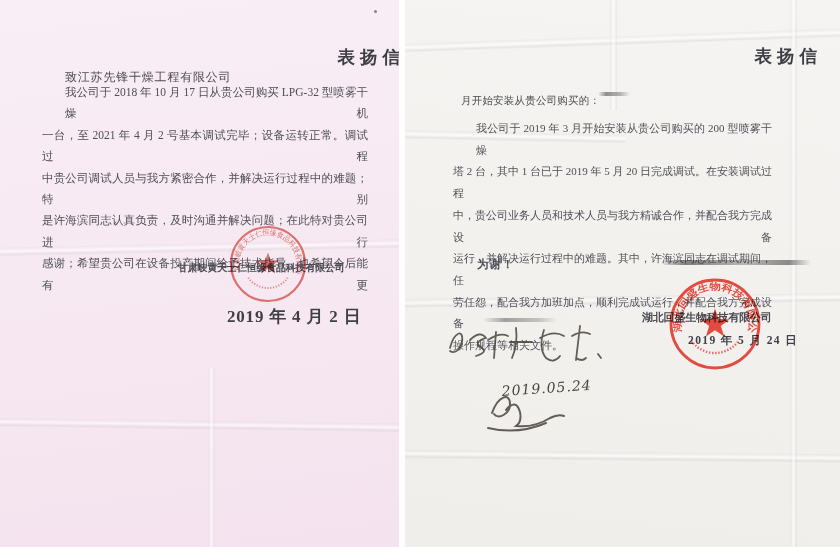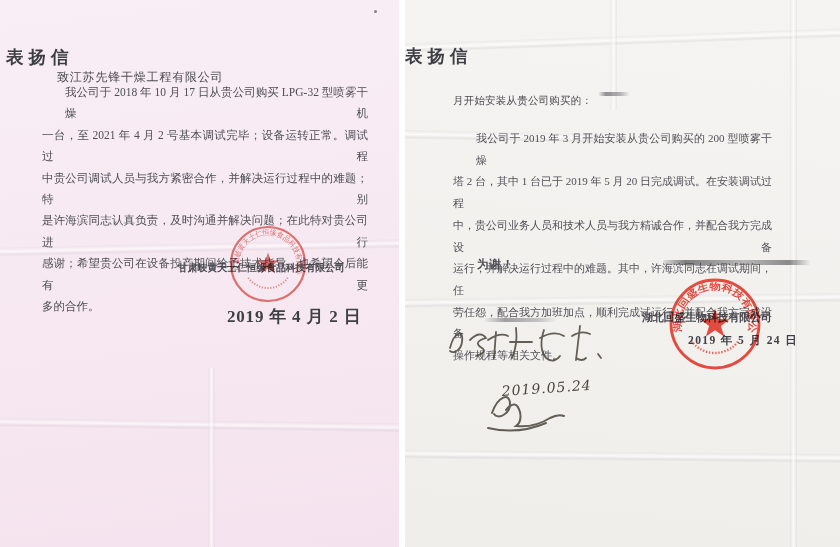--- a/index.html
+++ b/index.html
@@ -11,31 +11,31 @@
   .page{position:absolute;top:0;height:547px;overflow:hidden;}
   #left-page{
     left:0;width:399px;
     background:linear-gradient(173deg,#f9eef6 0%,#f7e9f2 45%,#f4e3ee 100%);
   }
   #right-page{
     left:405px;width:435px;
     background:linear-gradient(186deg,#f6f4f2 0%,#f3f1ee 50%,#f0eeeb 100%);
   }
   .letter-title{
-    position:absolute;left:0;width:100%;text-align:left;
+    position:absolute;left:0;width:100%;text-align:right;
     font-size:17.5px;font-weight:bold;letter-spacing:5px;color:#3d3d44;
   }
   #left-page .letter-title{top:45px;padding-left:6px;}
   #right-page .letter-title{top:44px;padding-right:18px;box-sizing:border-box;}
-  .salutation{position:absolute;color:#4b4b52;white-space:nowrap;}
+  .salutation{position:absolute;color:#4b4b52;white-space:nowrap;margin-left:8px;}
   #left-page .salutation{left:57px;top:69px;font-size:12px;letter-spacing:0.8px;}
   #right-page .salutation{left:48px;top:94px;font-size:10.5px;letter-spacing:0.2px;}
   .body-block{position:absolute;color:#4e4e56;}
   #left-page .body-block{left:42px;top:82px;width:326px;font-size:11.5px;line-height:21.4px;}
-  #right-page .body-block{left:48px;top:128px;width:319px;font-size:11px;line-height:21.7px;}
+  #right-page .body-block{left:48px;top:118px;width:319px;font-size:11px;line-height:21.7px;}
   .ln{text-align:justify;text-align-last:justify;}
   .ln.indent{padding-left:23px;}
   .ln.short{text-align-last:left;}
   .closing{position:absolute;left:72px;top:257px;font-size:11.5px;color:#4a4a52;letter-spacing:1px;font-weight:bold;}
   .company-sig{position:absolute;font-weight:600;color:#49494f;white-space:nowrap;z-index:1;}
   #left-page .company-sig{left:178px;top:261px;font-size:10px;letter-spacing:-0.2px;}
   #right-page .company-sig{left:237px;top:310px;font-size:11px;letter-spacing:-0.2px;}
   .date-line{position:absolute;font-weight:700;color:#3f3f46;white-space:nowrap;z-index:1;}
   #left-page .date-line{left:227px;top:305px;font-size:17px;letter-spacing:0.8px;}
   #right-page .date-line{left:283px;top:333px;font-size:11.5px;letter-spacing:1.4px;}
@@ -70,21 +70,20 @@
 
   <div class="letter-title">表扬信</div>
   <div class="salutation">致江苏先锋干燥工程有限公司</div>
 
   <div class="body-block">
     <div class="ln indent">我公司于 2018 年 10 月 17 日从贵公司购买 LPG-32 型喷雾干燥机</div>
     <div class="ln">一台，至 2021 年 4 月 2 号基本调试完毕；设备运转正常。调试过程</div>
     <div class="ln">中贵公司调试人员与我方紧密合作，并解决运行过程中的难题；特别</div>
     <div class="ln">是许海滨同志认真负责，及时沟通并解决问题；在此特对贵公司进行</div>
     <div class="ln">感谢；希望贵公司在设备投产期间给予技术指导，也希望今后能有更</div>
-    <div class="ln short">多的合作。</div>
   </div>
 
   <div class="company-sig">甘肃岐黄天士仁恒缘食品科技有限公司</div>
   <div class="date-line">2019 年 4 月 2 日</div>
 
   <svg class="stamp" id="left-stamp" width="78" height="78" viewBox="0 0 78 78">
     <defs>
       <path id="arcL" d="M11.75,48.92 A29,29 0 1 1 66.25,48.92" fill="none"></path>
     </defs>
     <circle cx="39" cy="39" r="37" fill="none" stroke="#dd5a52" stroke-width="2.2"></circle>

